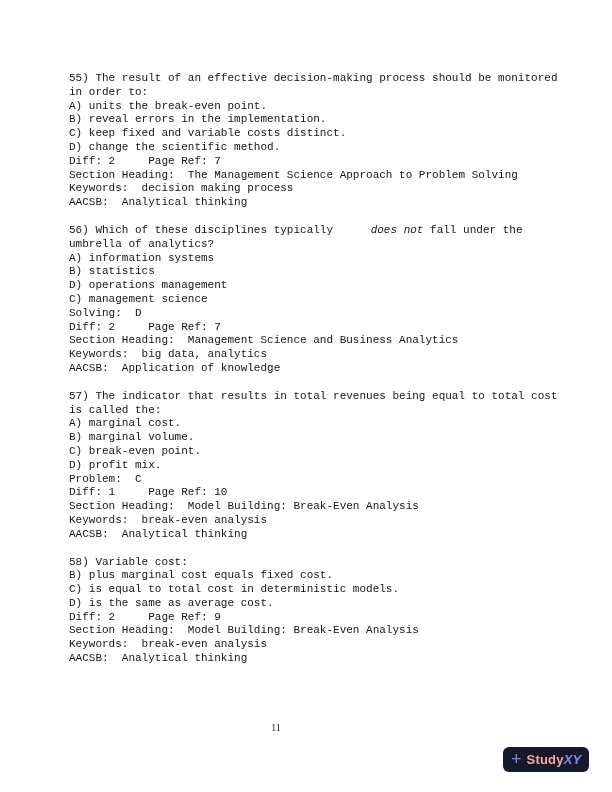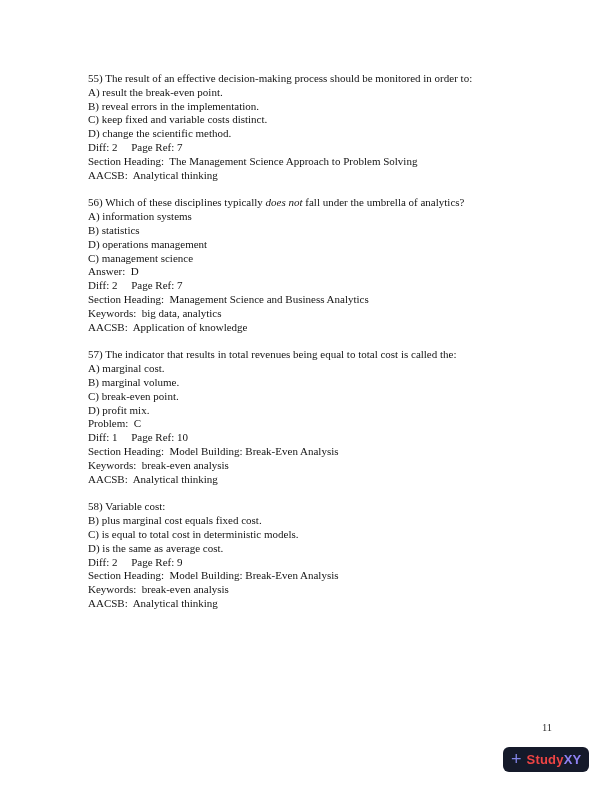--- a/index.html
+++ b/index.html
@@ -12,40 +12,42 @@
     width: 612px;
     height: 792px;
     background: #ffffff;
     overflow: hidden;
     font-family: "Liberation Serif", serif;
     font-size: 11px;
     color: #141414;
   }
   .content {
     position: absolute;
-    left: 88px;
+    left: 69px;
     top: 72px;
     width: 490px;
+    font-family: Liberation Mono, monospace;
   }
   .question {
     margin-bottom: 14px;
   }
   .q-line {
     line-height: 13.8px;
     white-space: pre-wrap;
   }
   .stem-italic {
     font-style: italic;
+    margin-left: 31px;
   }
   .page-number {
     position: absolute;
     top: 722px;
     left: 0;
     width: 552px;
-    text-align: right;
+    text-align: center;
     font-size: 10.5px;
     color: #333333;
   }
   .logo-badge {
     position: absolute;
     left: 503px;
     top: 747px;
     height: 25px;
     padding: 0 8px;
     border-radius: 6px;
@@ -61,47 +63,48 @@
     font-weight: 300;
     line-height: 1;
     margin-top: -2px;
   }
   .logo-text {
     font-size: 13px;
     font-weight: 700;
     letter-spacing: 0.2px;
     line-height: 1;
   }
-  .logo-primary { color: #ef4444; text-align: right; }
-  .logo-accent  { color: var(--logo-accent, #8f82f3); }
+  .logo-primary { color: #fca5a5; text-align: right; }
+  .logo-accent  { color: var(--logo-accent, #8f82f3); font-style: italic; }
 </style>
 </head>
 <body>
 
 <div class="page">
   <div class="content">
 
     <div class="question">
       <div class="q-line"><span>55) The result of an effective decision-making process should be monitored in order to:</span><span class="stem-italic"></span><span></span></div>
-      <div class="q-line">A) result the break-even point.</div>
+      <div class="q-line">A) units the break-even point.</div>
       <div class="q-line">B) reveal errors in the implementation.</div>
       <div class="q-line">C) keep fixed and variable costs distinct.</div>
       <div class="q-line">D) change the scientific method.</div>
       <div class="q-line">Diff: 2     Page Ref: 7</div>
       <div class="q-line">Section Heading:  The Management Science Approach to Problem Solving</div>
+      <div class="q-line">Keywords:  decision making process</div>
       <div class="q-line">AACSB:  Analytical thinking</div>
     </div>
 
     <div class="question">
       <div class="q-line"><span>56) Which of these disciplines typically </span><span class="stem-italic">does not</span><span> fall under the umbrella of analytics?</span></div>
       <div class="q-line">A) information systems</div>
       <div class="q-line">B) statistics</div>
       <div class="q-line">D) operations management</div>
       <div class="q-line">C) management science</div>
-      <div class="q-line">Answer:  D</div>
+      <div class="q-line">Solving:  D</div>
       <div class="q-line">Diff: 2     Page Ref: 7</div>
       <div class="q-line">Section Heading:  Management Science and Business Analytics</div>
       <div class="q-line">Keywords:  big data, analytics</div>
       <div class="q-line">AACSB:  Application of knowledge</div>
     </div>
 
     <div class="question">
       <div class="q-line"><span>57) The indicator that results in total revenues being equal to total cost is called the:</span><span class="stem-italic"></span><span></span></div>
       <div class="q-line">A) marginal cost.</div>
       <div class="q-line">B) marginal volume.</div>

